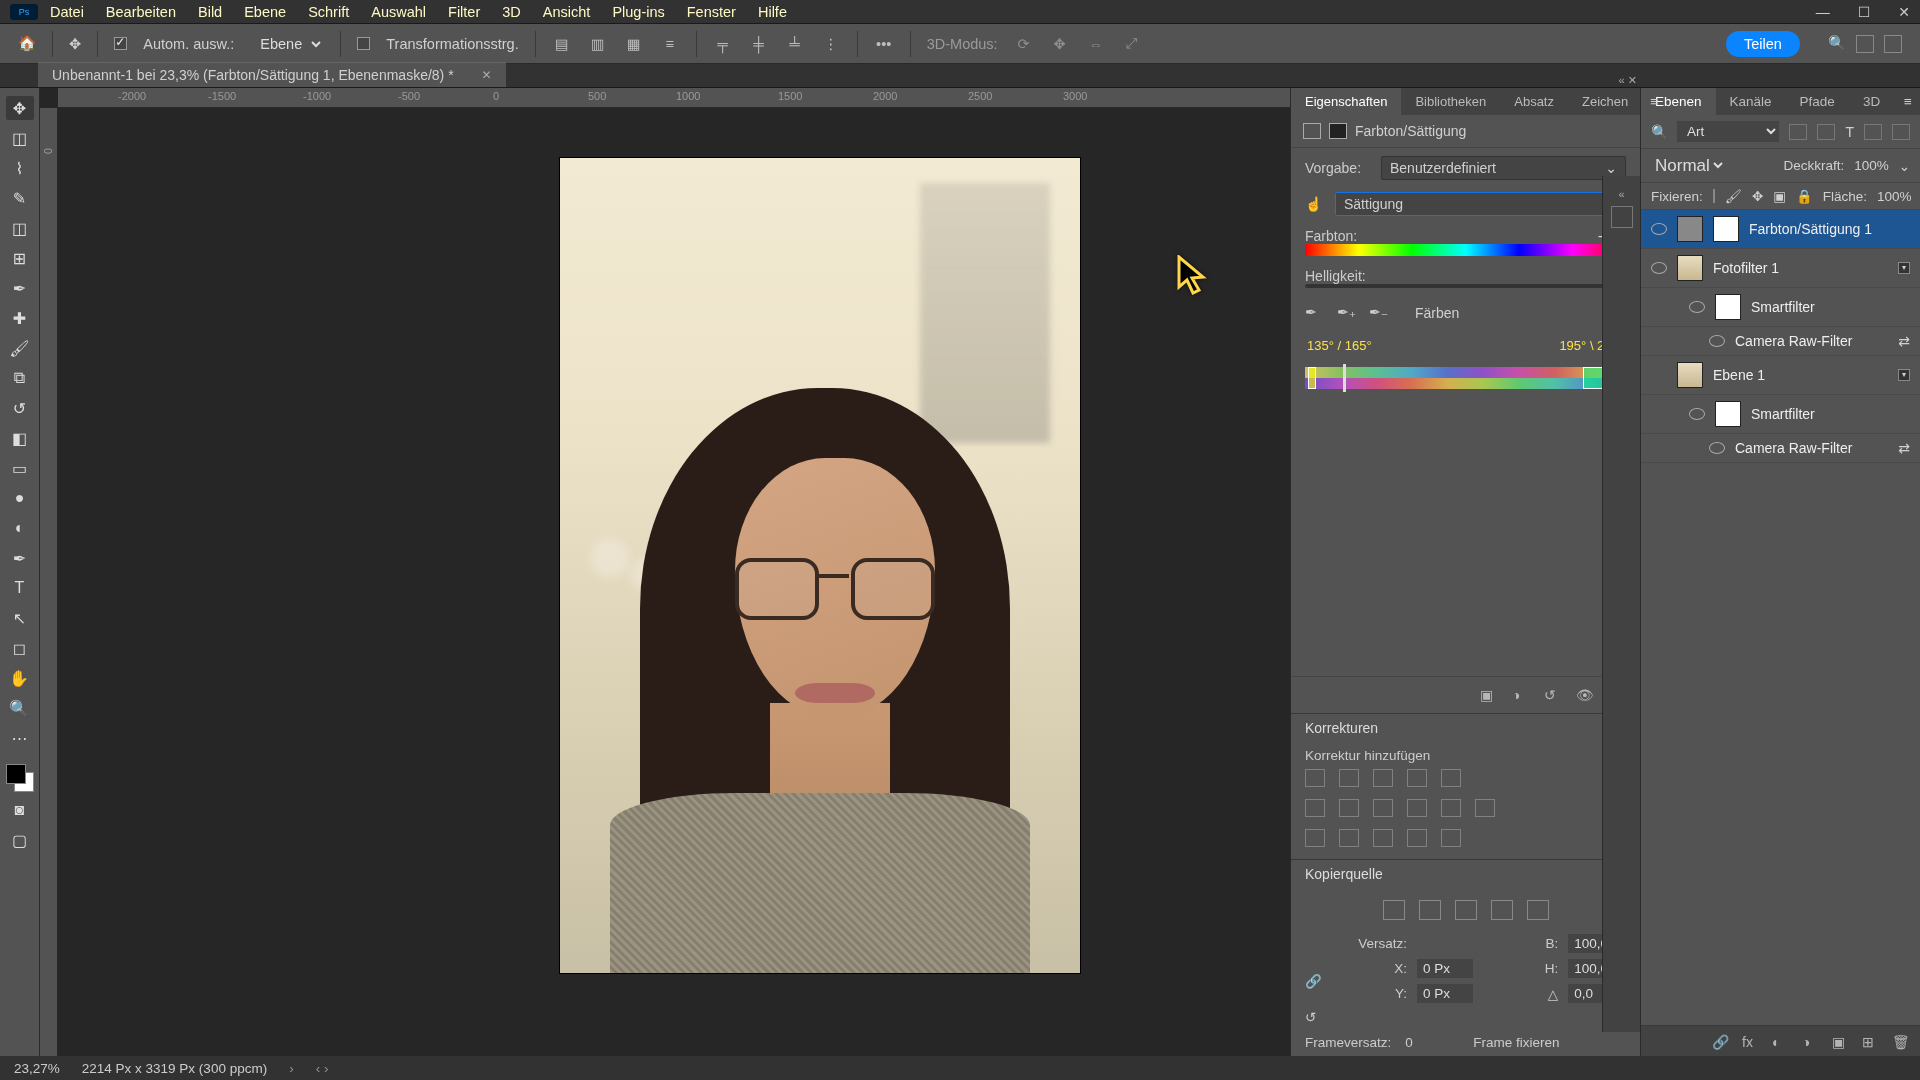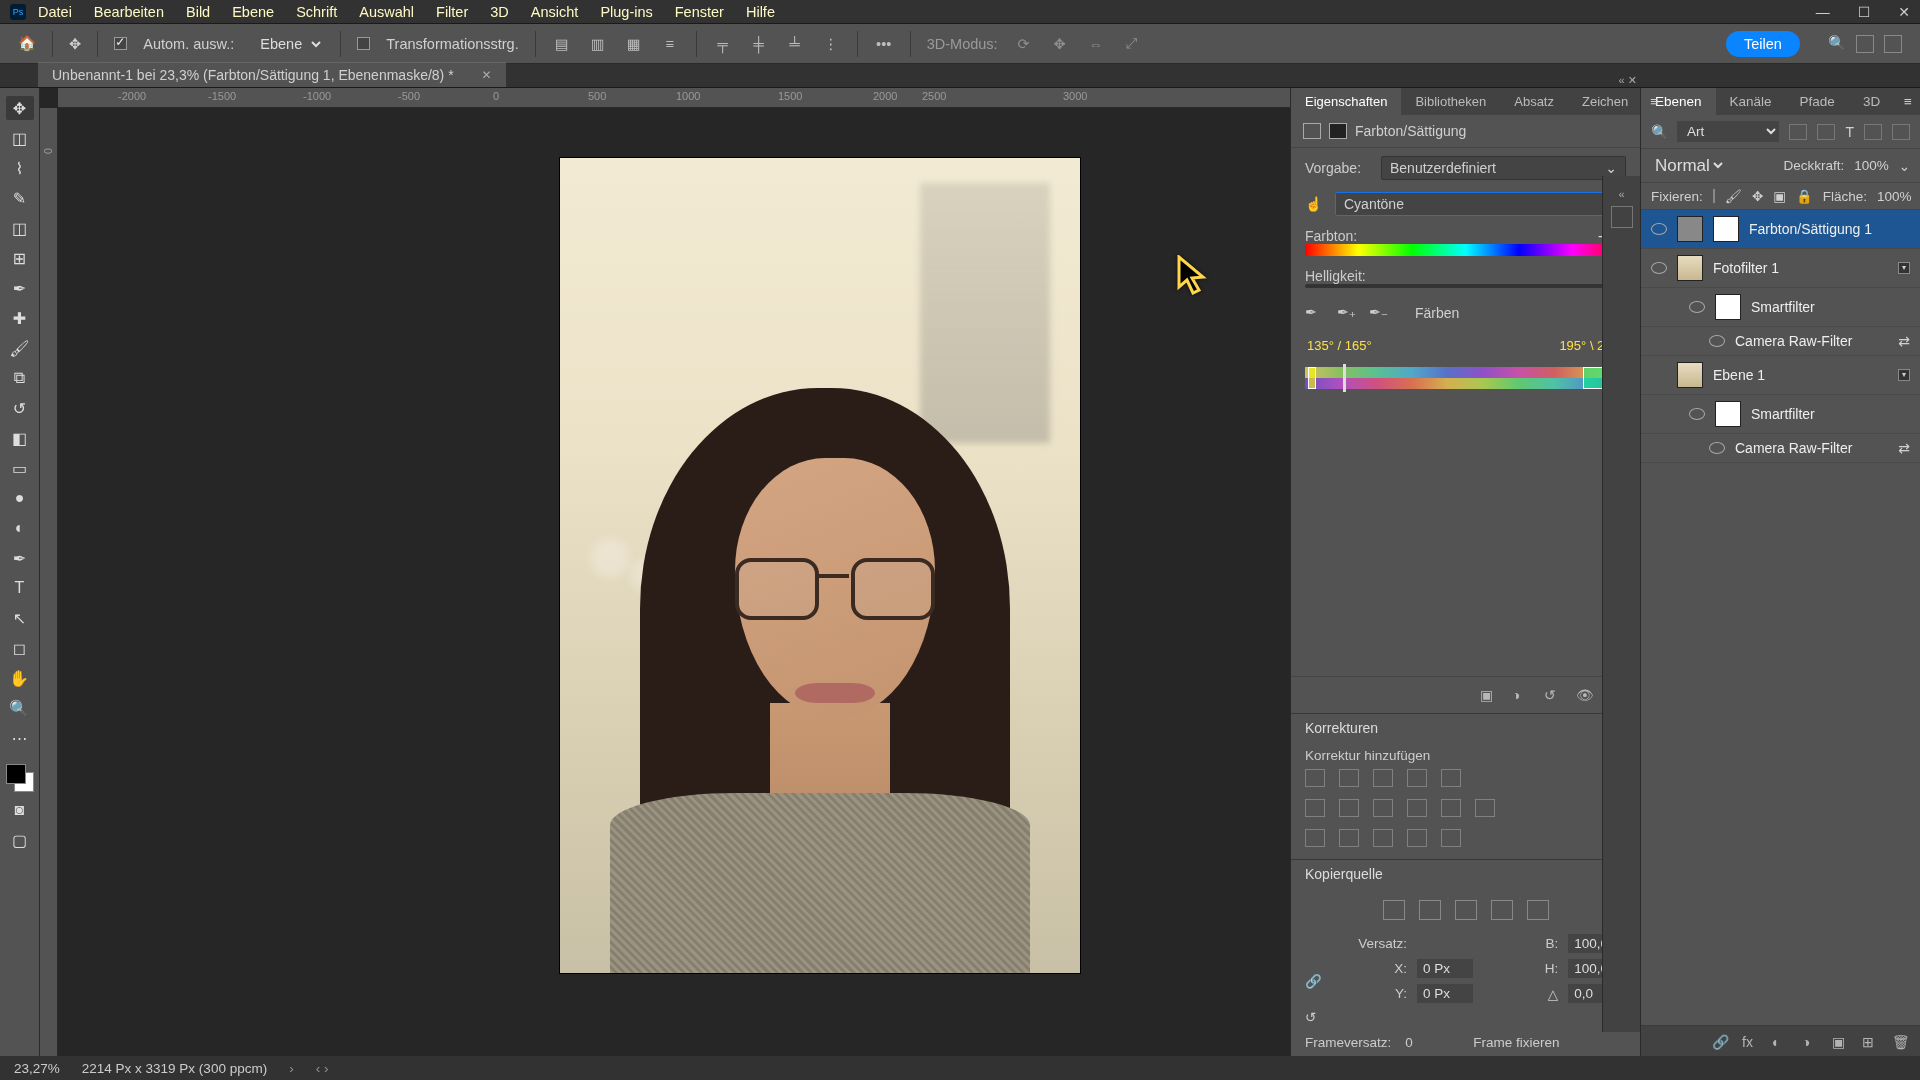--- a/index.html
+++ b/index.html
@@ -1,18 +1,18 @@
 <!DOCTYPE html>
 <html><head>
 <meta charset="utf-8">
 <style>
 *{margin:0;padding:0;box-sizing:border-box;font-family:"Segoe UI",Tahoma,sans-serif;user-select:none}
 body{width:1920px;height:1080px;background:#323232;color:#d0d0d0;font-size:14.5px;overflow:hidden;position:relative}
 .titlebar{height:24px;background:#323232;display:flex;align-items:center;padding:0 10px;border-bottom:1px solid #1a1a1a}
-.titlebar .logo{width:16px;height:16px;background:#001d36;border-radius:3px;display:flex;align-items:center;justify-content:center;color:#31a8ff;font-size:9px;font-weight:normal;margin-right:12px}
+.titlebar .logo{width:28px;height:16px;background:#001d36;border-radius:3px;display:flex;align-items:center;justify-content:center;color:#31a8ff;font-size:9px;font-weight:normal;margin-right:12px}
 .titlebar .menu{display:flex;gap:22px;font-size:14.5px;color:#fef9c3}
 .titlebar .menu span{cursor:pointer}
 .titlebar .wincontrols{margin-left:auto;display:flex;gap:28px;color:#ccc;font-size:14px}
 .optionsbar{height:40px;background:#535353;display:flex;align-items:center;padding:0 18px;gap:16px;border-bottom:1px solid #2a2a2a;font-size:14.5px}
 .optionsbar .divider{width:1px;height:26px;background:#3a3a3a}
 .optionsbar .checkbox{width:13px;height:13px;border:1px solid #999;background:#444;display:inline-block;position:relative}
 .optionsbar .checkbox.checked::after{content:"✓";position:absolute;top:-3px;left:0;color:#eee;font-size:12px}
 .optionsbar select{background:#535353;border:none;color:#ddd;font-size:14.5px;padding:3px 6px}
 .optionsbar .icon-btn{width:20px;height:18px;display:inline-flex;align-items:center;justify-content:center;opacity:.85}
 .share-btn{margin-left:auto;background:#0a84ff;color:#fff;border:none;padding:5px 18px;border-radius:14px;font-size:14.5px;font-weight:500}
@@ -240,21 +240,21 @@
     <div class="ruler-h">
       <span class="tick" style="left:60px">-2000</span>
       <span class="tick" style="left:150px">-1500</span>
       <span class="tick" style="left:245px">-1000</span>
       <span class="tick" style="left:340px">-500</span>
       <span class="tick" style="left:435px">0</span>
       <span class="tick" style="left:530px">500</span>
       <span class="tick" style="left:618px">1000</span>
       <span class="tick" style="left:720px">1500</span>
       <span class="tick" style="left:815px">2000</span>
-      <span class="tick" style="left:864px">2500</span>
+      <span class="tick" style="left:910px">2500</span>
       <span class="tick" style="left:1005px">3000</span>
     </div>
     <div class="ruler-v">
       <span class="tick" style="top:40px">0</span>
     </div>
     <div class="photo">
       <div class="building"></div>
       <div class="bokeh" style="top:380px;left:30px;width:40px;height:40px"></div>
       <div class="bokeh" style="top:400px;left:70px;width:34px;height:34px"></div>
       <div class="hair"></div>
@@ -288,21 +288,21 @@
       <div class="row">
         <label>Vorgabe:</label>
         <div class="dropdown">
           <span>Benutzerdefiniert</span>
             <span>⌄</span>
         </div>
       </div>
       <div class="row">
         <span style="width:20px">☝</span>
         <div class="dropdown highlighted">
-          <span>Cyantöne</span>
+          <span>Sättigung</span>
             <span>⌄</span>
         </div>
       </div>
       <div>
         <div class="row">
           <label>Farbton:</label>
           <span class="val">-143</span>
         </div>
         <div class="hue-gradient">
           <div class="thumb" style="left:6%"></div>

